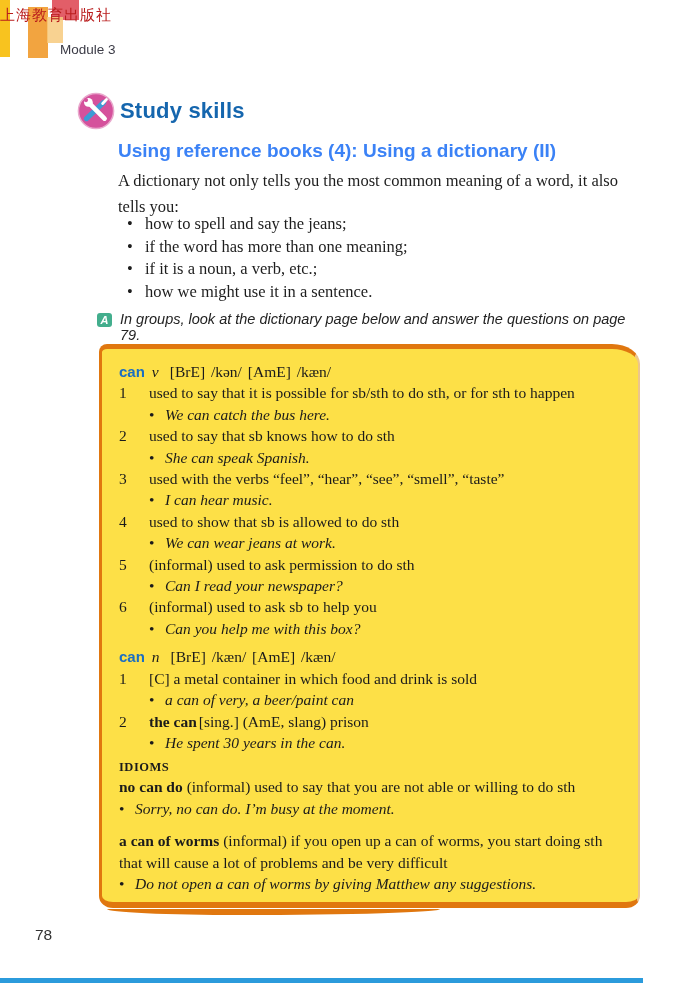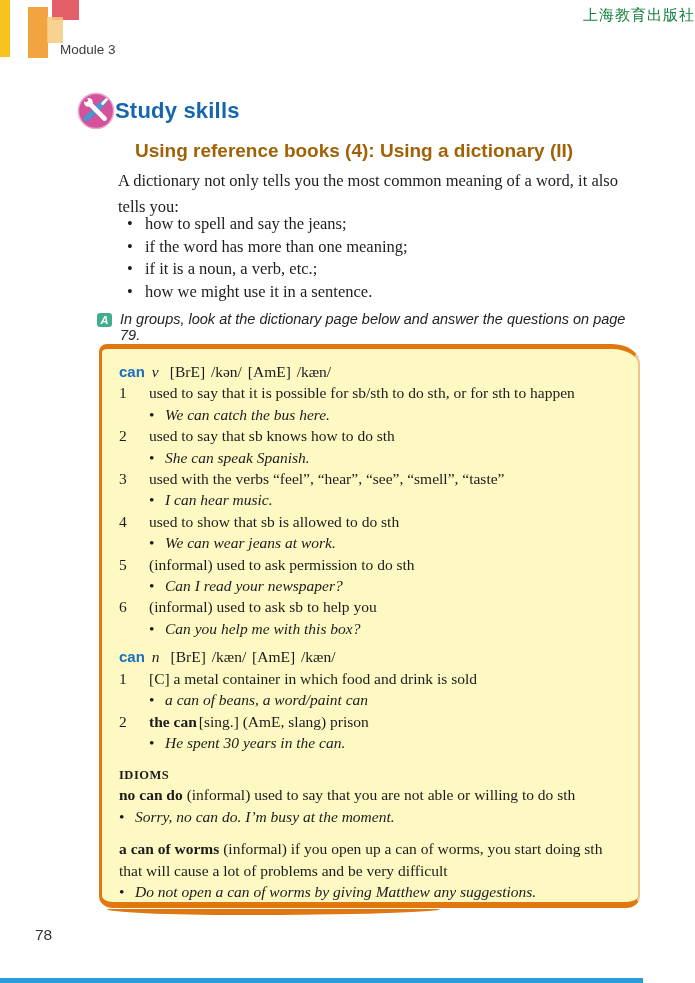--- a/index.html
+++ b/index.html
@@ -7,64 +7,64 @@
     width:695px;height:983px;position:relative;background:#ffffff;overflow:hidden;
     font-family:"Liberation Serif",serif;color:#1d1d1d;
   }
   
   .decor{position:absolute;}
   .decor-yellow{left:0;top:0;width:10px;height:57px;background:#F8C31F;}
   .decor-orange{left:28px;top:7px;width:20px;height:51px;background:#F2A440;}
   .decor-red{left:52px;top:0;width:27px;height:20px;background:#E25E68;}
   .decor-lightorange{left:47px;top:17px;width:16px;height:26px;background:#F7CA7E;opacity:.85;}
   
-  .publisher{position:absolute;top:6px;left:0;width:100%;text-align:right;
-    font-size:15px;letter-spacing:1px;color:#15803d;}
+  .publisher{position:absolute;top:6px;left:0;width:100%;text-align:left;
+    font-size:15px;letter-spacing:1px;color:#b91c1c;}
   .module{position:absolute;left:60px;top:42px;font-family:"Liberation Sans",sans-serif;
     font-size:13.5px;color:#3B3B46;}
   
-  .ss-row{position:absolute;left:77px;top:92px;display:flex;align-items:center;justify-content:flex-end;}
+  .ss-row{position:absolute;left:77px;top:92px;display:flex;align-items:center;gap:5px;justify-content:flex-end;}
   .ss-title{font-family:"Liberation Sans",sans-serif;font-weight:bold;font-size:22px;
     color:#1566AE;letter-spacing:.2px;}
-  .section-heading{position:absolute;left:135px;top:140px;width:520px;
-    font-family:"Liberation Sans",sans-serif;font-weight:bold;font-size:19px;color:#a16207;}
+  .section-heading{position:absolute;left:118px;top:140px;width:520px;
+    font-family:"Liberation Sans",sans-serif;font-weight:bold;font-size:19px;color:#3b82f6;}
   .intro{position:absolute;left:118px;top:168px;width:508px;font-size:16.5px;
     line-height:25.5px;}
   .bullets{position:absolute;left:118px;top:213px;margin:0;padding:0;list-style:none;
     font-size:16.5px;line-height:22.6px;width:508px;}
   .bullets li{padding-left:27px;position:relative;}
   .bullets li::before{content:"\2022";position:absolute;left:9px;}
   
   .exercise{position:absolute;left:97px;top:311px;display:flex;gap:8px;
     font-family:"Liberation Sans",sans-serif;width:545px;}
   .badge{flex:0 0 15px;width:15px;height:14px;margin-top:2px;background:#43AE8D;
     border-radius:3px;color:#fff;font-size:11px;font-weight:bold;font-style:italic;
     text-align:center;line-height:14px;}
   .instruction{font-style:italic;font-size:14.5px;color:#222;}
   
   .dict-box{position:absolute;left:99px;top:344px;width:541px;height:564px;
-    box-sizing:border-box;background:#fef9c3;
+    box-sizing:border-box;background:#fde047;
     border:3px solid #E0770F;border-top-width:5px;border-bottom-width:6px;
     border-right-width:2px;border-right-color:#ECC68C;
     border-radius:8px 28px 14px 14px / 8px 20px 12px 12px;
     padding:12px 14px 0 17px;font-size:15.5px;line-height:21.4px;color:#1b1b1b;}
   .dict-box::after{content:"";position:absolute;left:1%;bottom:-13px;width:62%;height:6px;
     background:#E0770F;border-radius:0 0 60% 40% / 0 0 100% 100%;}
   .hw{font-family:"Liberation Sans",sans-serif;font-weight:bold;color:#1B6EC2;font-size:15px;}
   .pos{font-style:italic;margin-left:7px;margin-right:11px;}
   .pron{word-spacing:2px;}
   .entry-n{margin-top:7px;}
   .sense{display:flex;}
   .num{flex:0 0 30px;}
   .def{flex:1;}
   .def b{margin-right:2px;}
   .ex-row{display:flex;padding-left:30px;}
   .ex-row .bul{flex:0 0 16px;}
   .ex{font-style:italic;text-align:right;}
-  .idioms-label{margin-top:13px;font-weight:bold;font-size:12.5px;letter-spacing:.5px;
+  .idioms-label{margin-top:5px;font-weight:bold;font-size:12.5px;letter-spacing:.5px;
     line-height:18px;}
   .idiom .phrase{font-weight:bold;}
   .idiom2{margin-top:11px;}
   .idiom-ex{display:flex;}
   .idiom-ex .bul{flex:0 0 16px;}
   
   .page-num{position:absolute;left:35px;top:926px;font-family:"Liberation Sans",sans-serif;
     font-size:15.5px;color:#333;}
   .bottom-bar{position:absolute;left:0;bottom:0;width:643px;height:5px;background:#2B9BDC;}
 </style>
@@ -157,21 +157,21 @@
       <span class="bul">•</span>
       <span class="ex">Can you help me with this box?</span>
     </div>
     <div class="hw-line entry-n"><span class="hw">can</span><span class="pos">n</span><span class="pron">[BrE] /kæn/ [AmE] /kæn/</span></div>
     <div class="sense">
       <span class="num">1</span>
       <div class="def"><span>[C] a metal container in which food and drink is sold</span></div>
     </div>
     <div class="ex-row">
       <span class="bul">•</span>
-      <span class="ex">a can of beans, a word/paint can</span>
+      <span class="ex">a can of very, a beer/paint can</span>
     </div>
     <div class="sense">
       <span class="num">2</span>
       <div class="def"><b>the can</b><span>[sing.] (AmE, slang) prison</span></div>
     </div>
     <div class="ex-row">
       <span class="bul">•</span>
       <span class="ex">He spent 30 years in the can.</span>
     </div>
     <div class="idioms-label">IDIOMS</div>

